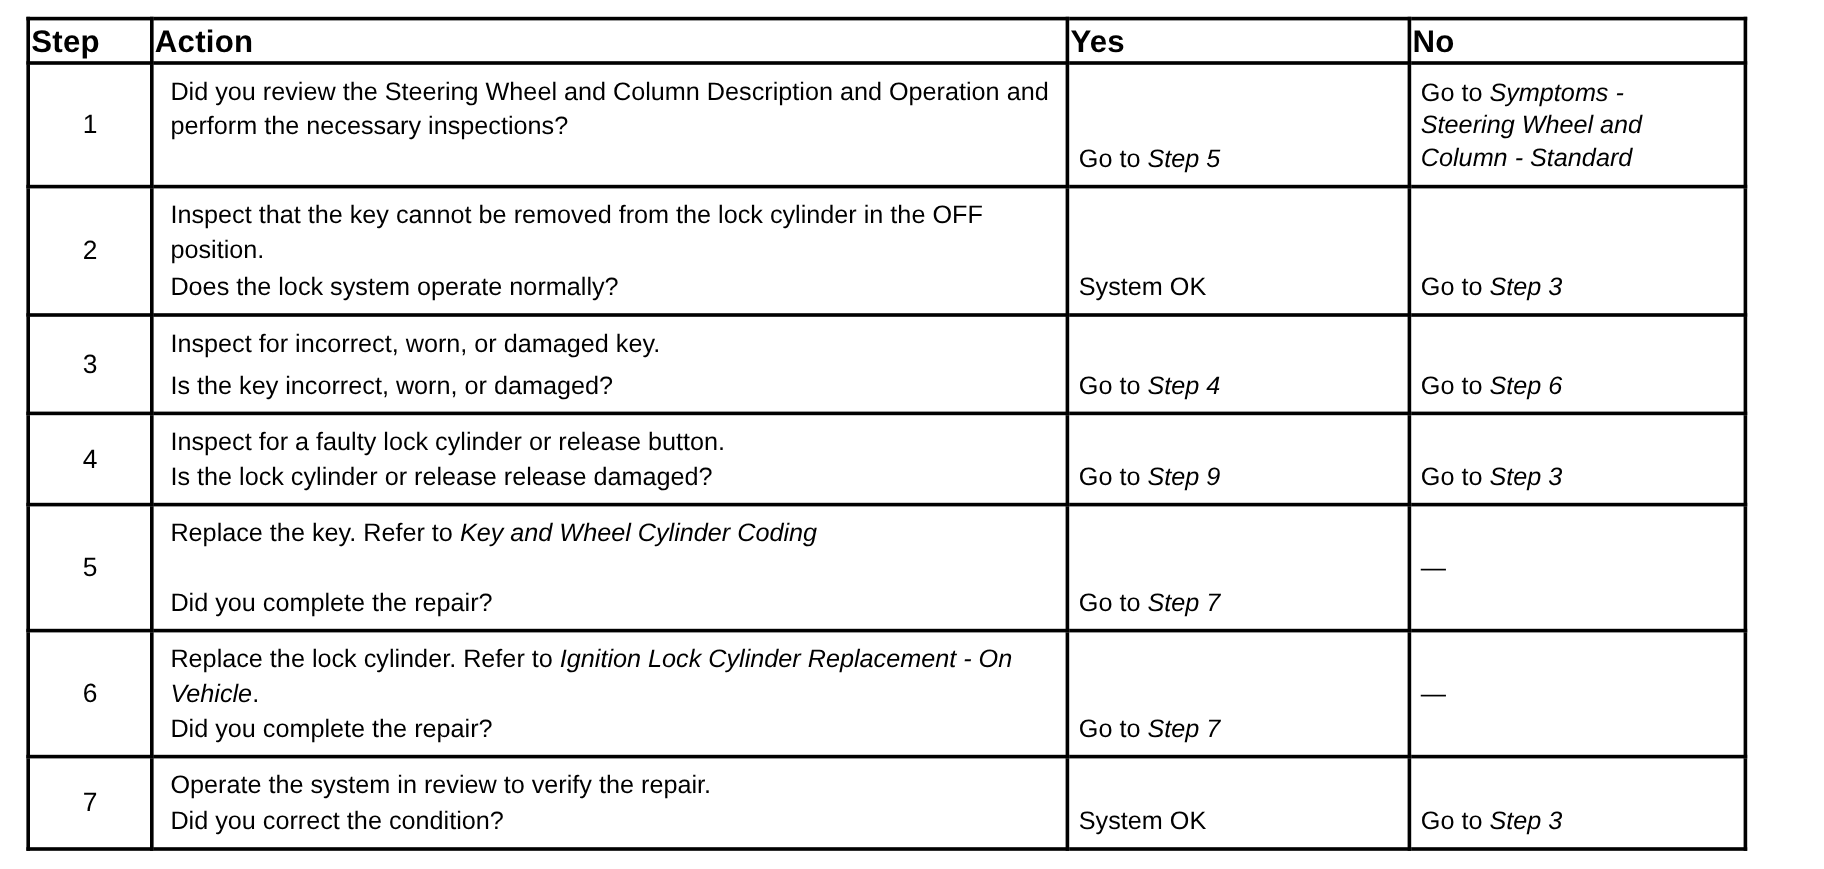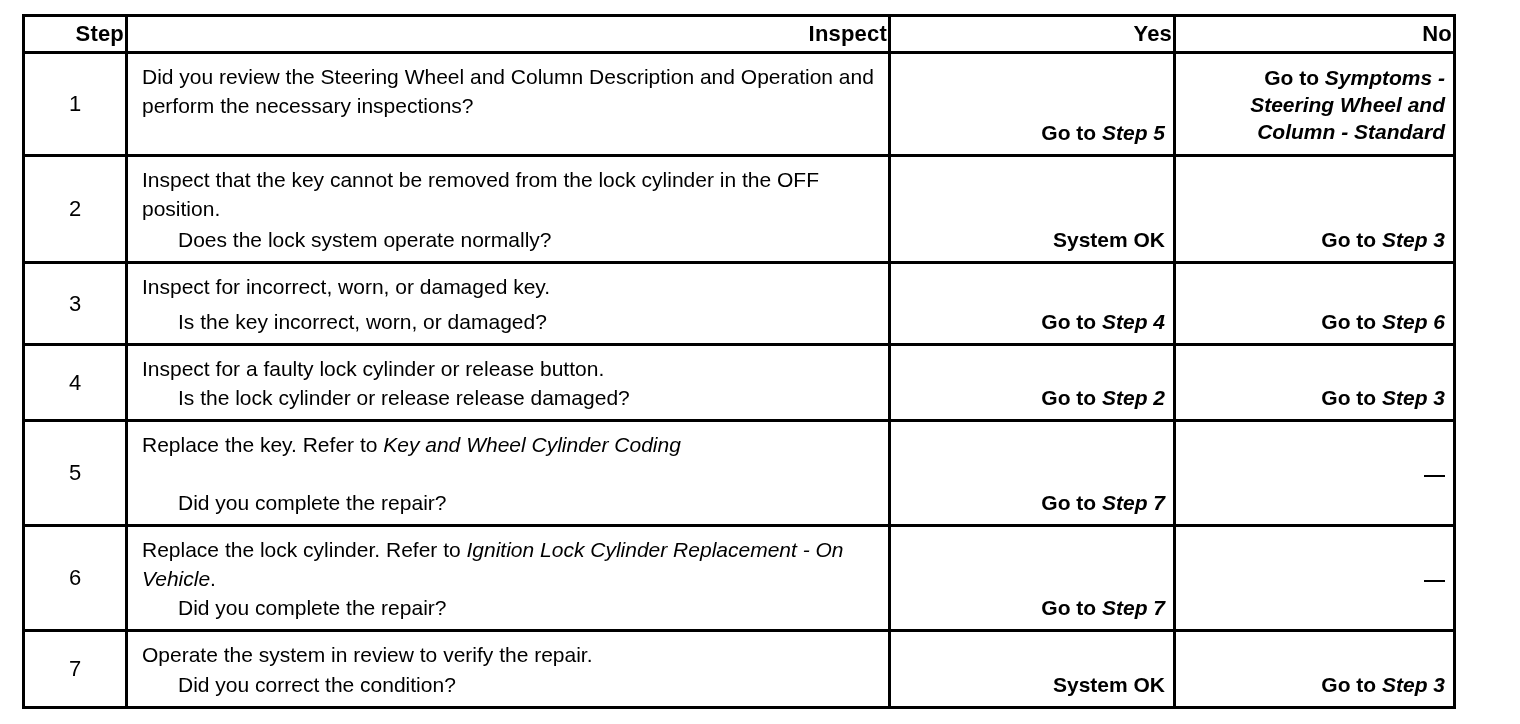--- a/index.html
+++ b/index.html
@@ -28,23 +28,23 @@
     border: 3px solid #000;
     overflow: hidden;
   }
   col.c-step   { width: 103px; }
   col.c-action { width: 763px; }
   col.c-yes    { width: 285px; }
   col.c-no     { width: 280px; }
 
   thead th {
     height: 32px;
-    font-size: 22px;
+    font-size: 26px;
     font-weight: bold;
-    text-align: right;
+    text-align: left;
     vertical-align: middle;
     letter-spacing: 0.2px;
   }
 
   td { font-size: 21px; border-radius: 30px; }
 
   td.step {
     text-align: center;
     vertical-align: middle;
     font-size: 22px;
@@ -58,28 +58,26 @@
     max-width: 745px;
     line-height: 29px;
   }
   .question {
     position: absolute;
     left: 14px;
     bottom: 7px;
     max-width: 735px;
     line-height: 29px;
     white-space: nowrap;
-    margin-left: 36px;
   }
   td.ans {
-    text-align: right;
+    text-align: left;
     vertical-align: bottom;
     padding: 4px 8px 8px 8px;
     line-height: 27px;
-    font-weight: bold;
   }
   td.ans.vmid {
     vertical-align: middle;
     padding-bottom: 4px;
   }
   .ans-inner {
     display: inline-block;
     max-width: 215px;
   }
   
@@ -98,21 +96,21 @@
   <table class="diag">
     <colgroup>
       <col class="c-step">
       <col class="c-action">
       <col class="c-yes">
       <col class="c-no">
     </colgroup>
     <thead>
       <tr>
         <th>Step</th>
-        <th>Inspect</th>
+        <th>Action</th>
         <th>Yes</th>
         <th>No</th>
       </tr>
     </thead>
     <tbody id="table-body">
         <tr>
           <td class="step">1</td>
           <td class="action">
             <div class="statement">Did you review the Steering Wheel and Column Description and Operation and perform the necessary inspections?</div>
           </td>
@@ -136,21 +134,21 @@
           </td>
           <td class="ans"><span class="ans-inner">Go to <i>Step 4</i></span></td>
           <td class="ans"><span class="ans-inner">Go to <i>Step 6</i></span></td>
         </tr>
         <tr>
           <td class="step">4</td>
           <td class="action">
             <div class="statement">Inspect for a faulty lock cylinder or release button.</div>
             <div class="question">Is the lock cylinder or release release damaged?</div>
           </td>
-          <td class="ans"><span class="ans-inner">Go to <i>Step 2</i></span></td>
+          <td class="ans"><span class="ans-inner">Go to <i>Step 9</i></span></td>
           <td class="ans"><span class="ans-inner">Go to <i>Step 3</i></span></td>
         </tr>
         <tr>
           <td class="step">5</td>
           <td class="action">
             <div class="statement">Replace the key. Refer to <i>Key and Wheel Cylinder Coding</i></div>
             <div class="question">Did you complete the repair?</div>
           </td>
           <td class="ans"><span class="ans-inner">Go to <i>Step 7</i></span></td>
           <td class="ans vmid"><span class="ans-inner">—</span></td>

